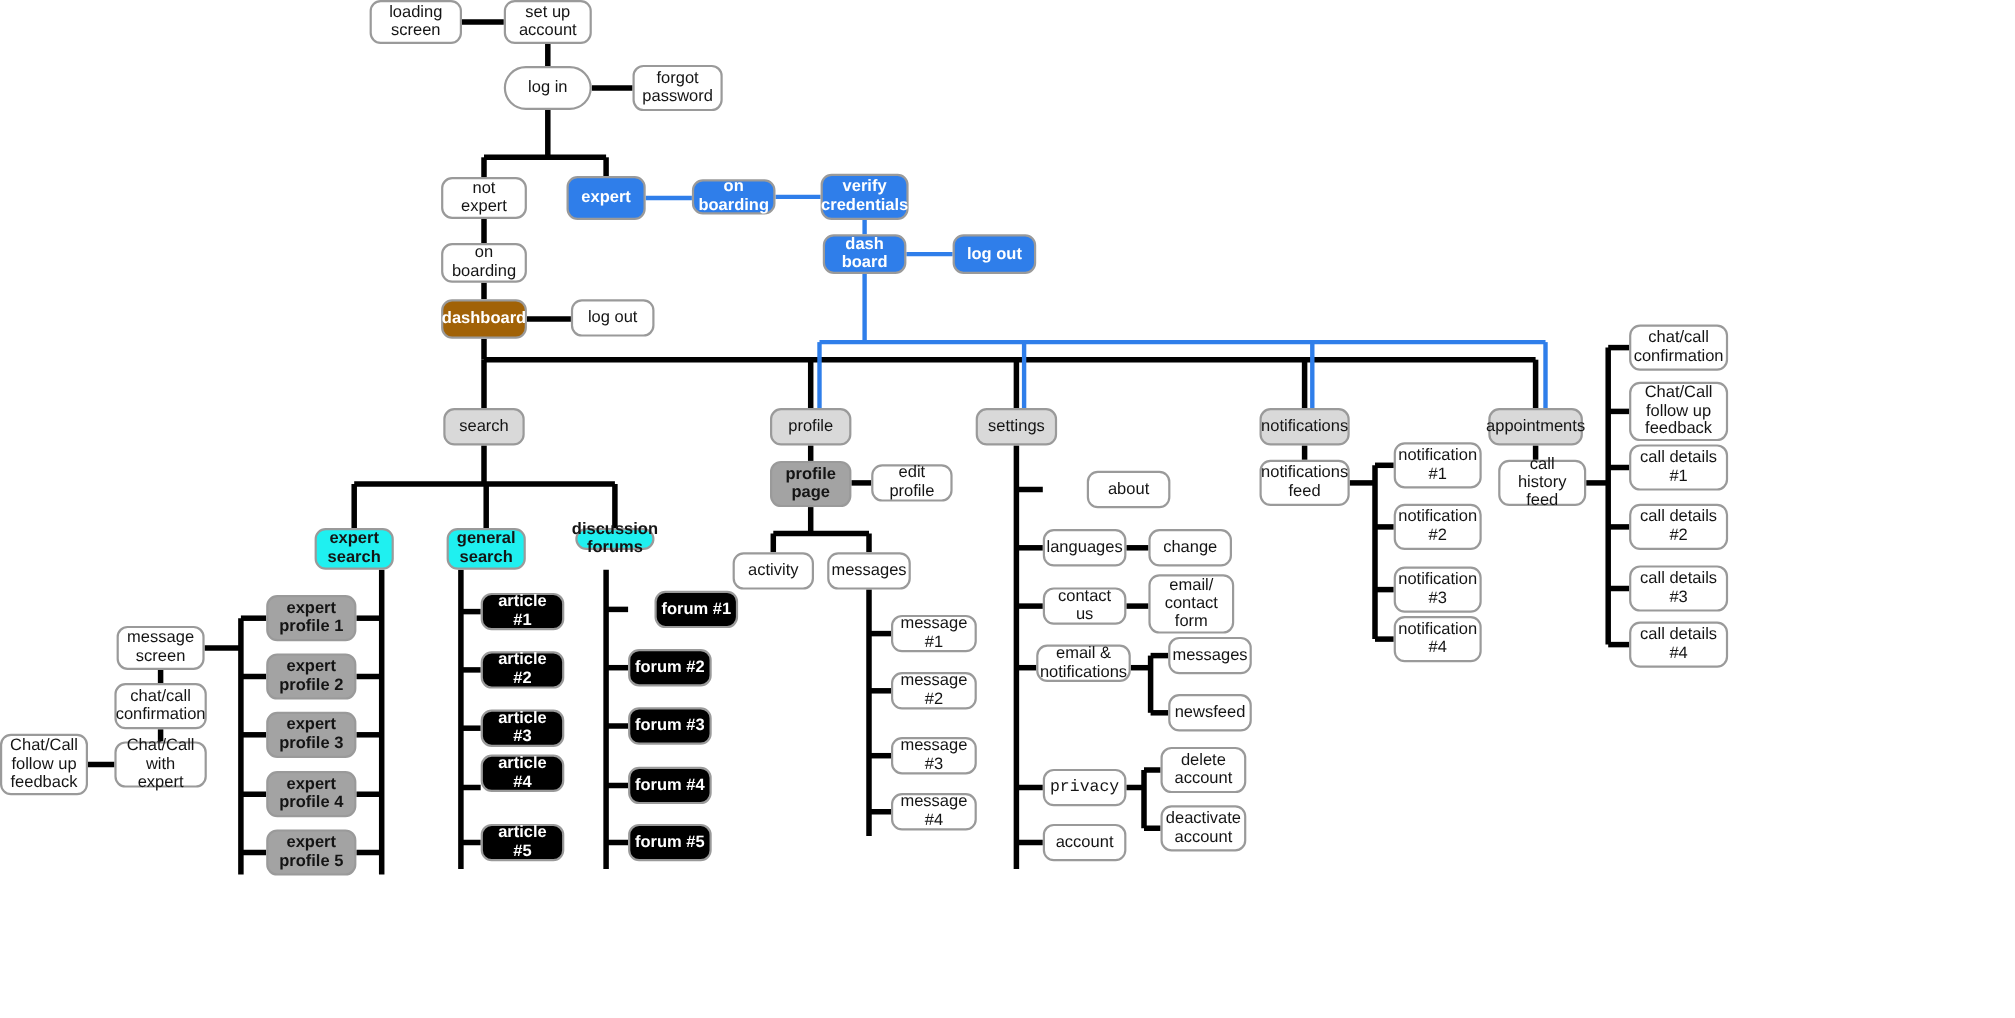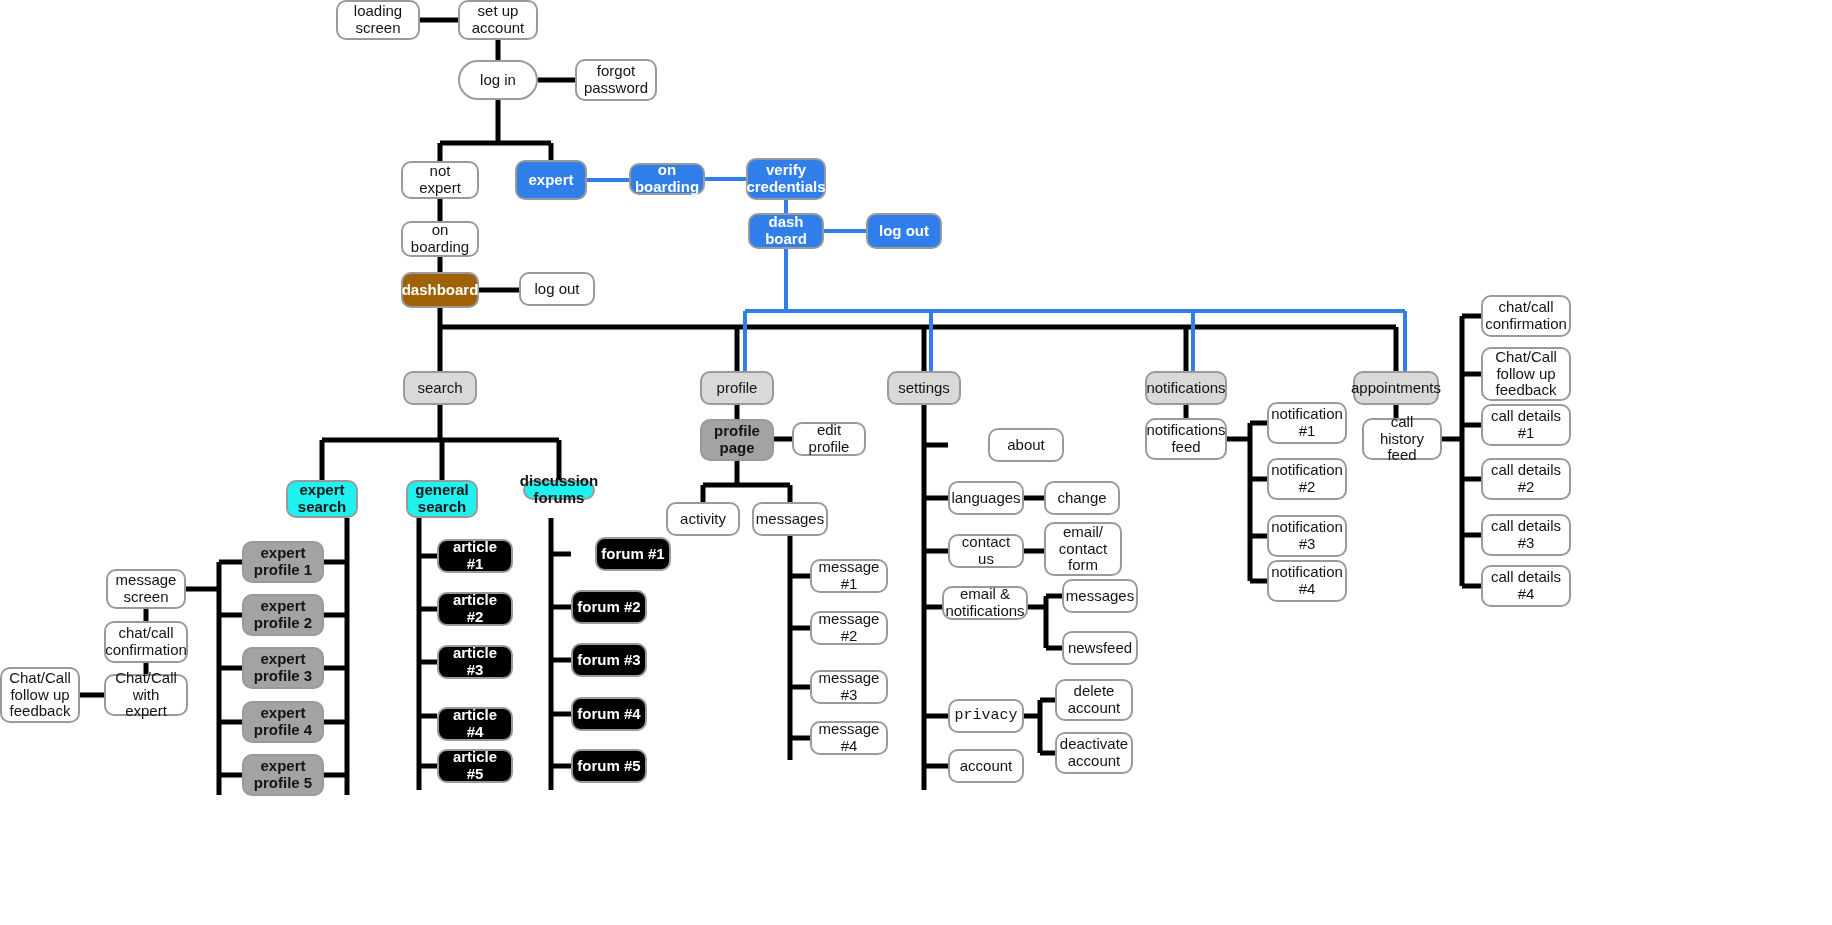--- a/index.html
+++ b/index.html
@@ -189,21 +189,21 @@
       <div class="node n-white" style="left: 104px; top: 621px; width: 84px; height: 42px;">chat/call
 confirmation</div>
       <div class="node n-white" style="left: 104px; top: 674px; width: 84px; height: 42px;">Chat/Call
 with expert</div>
       <div class="node n-white" style="left: 0px; top: 667px; width: 80px; height: 56px;">Chat/Call
 follow up
 feedback</div>
       <div class="node n-dgray" style="left: 437px; top: 539px; width: 76px; height: 34px;">article #1</div>
       <div class="node n-dgray" style="left: 437px; top: 592px; width: 76px; height: 34px;">article #2</div>
       <div class="node n-dgray" style="left: 437px; top: 645px; width: 76px; height: 34px;">article #3</div>
-      <div class="node n-dgray" style="left: 437px; top: 707px; width: 76px; height: 34px;">article #4</div>
+      <div class="node n-dgray" style="left: 437px; top: 686px; width: 76px; height: 34px;">article #4</div>
       <div class="node n-dgray" style="left: 437px; top: 749px; width: 76px; height: 34px;">article #5</div>
       <div class="node n-dgray" style="left: 571px; top: 537px; width: 76px; height: 34px; margin-left: 24px;">forum #1</div>
       <div class="node n-dgray" style="left: 571px; top: 590px; width: 76px; height: 34px;">forum #2</div>
       <div class="node n-dgray" style="left: 571px; top: 643px; width: 76px; height: 34px;">forum #3</div>
       <div class="node n-dgray" style="left: 571px; top: 697px; width: 76px; height: 34px;">forum #4</div>
       <div class="node n-dgray" style="left: 571px; top: 749px; width: 76px; height: 34px;">forum #5</div>
       <div class="node n-mgray" style="left: 700px; top: 419px; width: 74px; height: 42px;">profile
 page</div>
       <div class="node n-white" style="left: 792px; top: 422px; width: 74px; height: 34px;">edit profile</div>
       <div class="node n-white" style="left: 666px; top: 502px; width: 74px; height: 34px;">activity</div>

